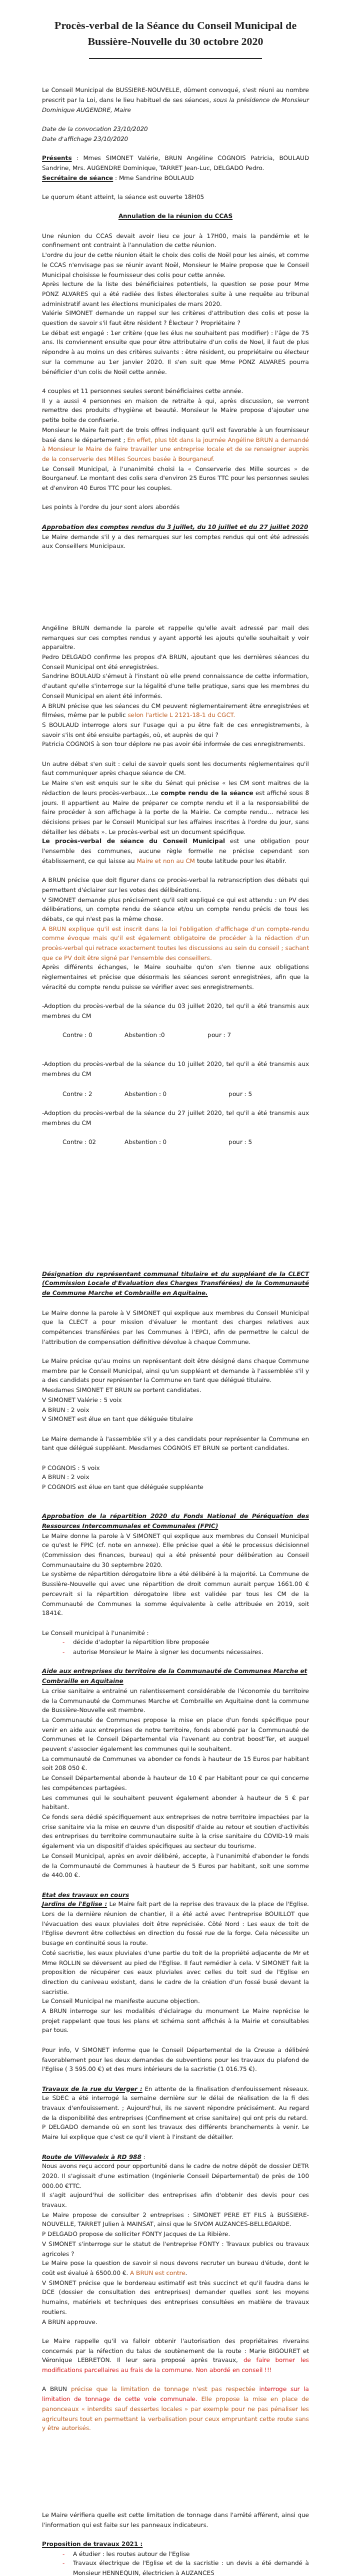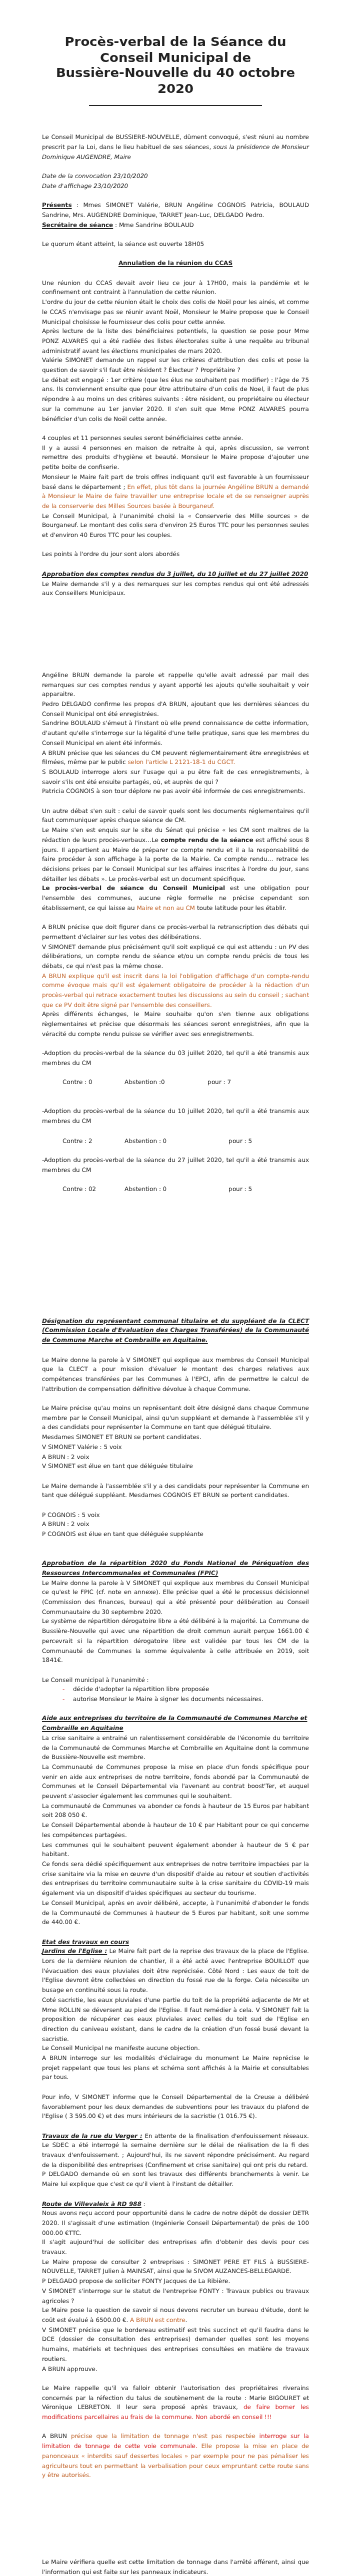--- a/index.html
+++ b/index.html
@@ -1,19 +1,19 @@
 <!DOCTYPE html>
 <html style="font-size:8.2px"><head>
 <meta charset="utf-8">
 <style>
   html, body { margin:0; padding:0; background:#ffffff; }
   body { width:348px; font-family:"DejaVu Sans", "Liberation Sans", sans-serif; color:#222; }
   #doc { position:relative; width:348px; min-height:3942px; }
   .page { padding:0 39px 0 42px; font-size:6px; line-height:9.7px; }
-  .title { text-align:center; font-weight:bold; font-size:13px; line-height:15.5px; margin:0; padding-top:34px; color:#222; }
+  .title { text-align:center; font-weight:bold; font-size:11px; line-height:15.5px; margin:0; padding-top:18px; color:#222;font-family:Liberation Serif, serif; }
   .title-rule { width:173px; border-bottom:1px solid #222; margin:4.1px auto 0; height:5.2px; }
   p { margin:0; text-align:justify; }
   .gap { height:9.7px; }
   .gap2 { height:19.4px; }
   .h-center { text-align:center; font-weight:bold; text-decoration:underline; }
   .h-ital { font-weight:bold; font-style:italic; text-decoration:underline; }
   .h-bold { font-weight:bold; text-decoration:underline; }
   .ul { text-decoration:underline; font-weight:bold; }
   .it { font-style:italic; }
   .b { font-weight:bold; }
@@ -26,21 +26,21 @@
   .bullets li::before { content:"-"; position:absolute; left:20.6px; color:#d42020; }
 </style>
 </head>
 <body>
 
 <div id="doc">
 <div class="page">
 
   <h1 class="title">
     <span>Procès-verbal de la Séance du Conseil Municipal de</span><br>
-    <span>Bussière-Nouvelle du 40 octobre 2020</span>
+    <span>Bussière-Nouvelle du 30 octobre 2020</span>
   </h1>
   <div class="title-rule"></div>
   <div style="height:26px"></div>
 
   <p><span>Le Conseil Municipal de BUSSIERE-NOUVELLE, dûment convoqué, s'est réuni au nombre prescrit par la Loi, dans le lieu habituel de ses séances, </span><span class="it">sous la présidence de Monsieur Dominique AUGENDRE, Maire</span></p>
   <div class="gap"></div>
   <p class="it">Date de la convocation  23/10/2020</p>
   <p class="it">Date d'affichage 23/10/2020</p>
   <div class="gap"></div>
   <p><span class="ul">Présents</span><span> : Mmes SIMONET Valérie, BRUN Angéline COGNOIS Patricia, BOULAUD Sandrine, Mrs. AUGENDRE Dominique, TARRET Jean-Luc, DELGADO Pedro.</span></p>

